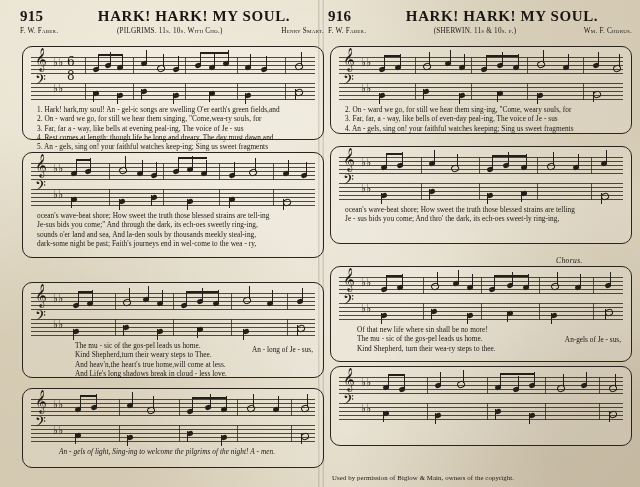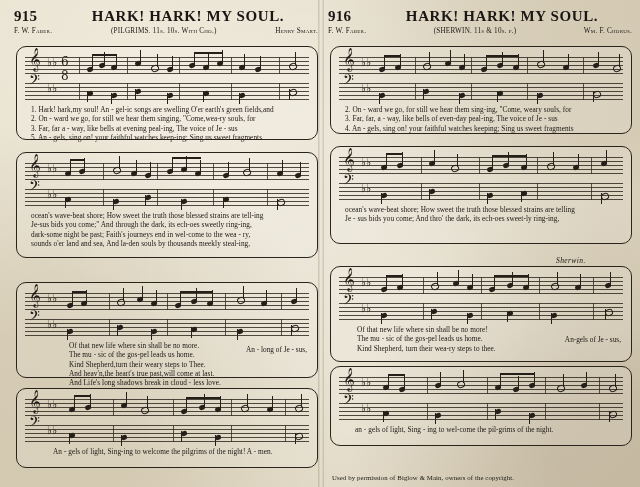--- a/index.html
+++ b/index.html
@@ -18,21 +18,21 @@
   #page:before{
     content:"";position:absolute;inset:0;
     background:
       radial-gradient(circle at 8% 85%, rgba(160,140,100,.22) 0 12%, transparent 40%),
       radial-gradient(circle at 92% 12%, rgba(150,130,95,.18) 0 10%, transparent 38%),
       radial-gradient(circle at 50% 50%, rgba(255,255,255,.18) 0 30%, transparent 70%),
       radial-gradient(circle at 97% 95%, rgba(120,100,70,.25) 0 8%, transparent 35%);
     pointer-events:none;
   }
   .col{position:absolute;top:0;width:320px;height:487px;}
-  .colL{left:6px;}
+  .colL{left:12px;}
   .colR{left:320px;}
   .gutter{
     position:absolute;left:318px;top:0;width:6px;height:487px;
     background:linear-gradient(90deg,rgba(120,104,72,.30),rgba(255,255,255,.25),rgba(120,104,72,.28));
   }
 
   .hdr{position:absolute;left:8px;right:8px;top:8px;height:34px;}
   .hymnno{
     position:absolute;left:0;top:0;font-size:15px;font-weight:bold;letter-spacing:.3px;
   }
@@ -168,20 +168,21 @@
         <span class="stem" style="left:186px;top:44px;height:11px"></span>
       <span class="note" style="left:222px;top:46px"></span>
         <span class="stem" style="left:222px;top:46px;height:11px"></span>
       <span class="note open" style="left:272px;top:42px"></span>
         <span class="stem" style="left:272px;top:42px;height:11px"></span>
 
       <div class="lyrics" style="top:58px;">
         <div>1. Hark! hark,my soul!  An - gel-ic songs are swelling O'er earth's green fields,and</div>
         <div>2. On - ward we go,   for still we hear them singing, "Come,wea-ry souls, for</div>
         <div>3. Far, far a - way,  like bells at evening peal-ing,   The voice of  Je - sus</div>
+        <div>4. Rest comes at length: though life be long and dreary, The day must dawn,and</div>
         <div>5. An - gels, sing on!  your faithful watches keep-ing;  Sing us sweet fragments</div>
       </div>
     </div>
 
     <div class="sys" style="top:152px;height:104px;">
       <div class="stafflines">
         <i style="top:10px"></i>
           <i style="top:14px"></i>
           <i style="top:18px"></i>
           <i style="top:22px"></i>
@@ -239,22 +240,22 @@
       <span class="note" style="left:164px;top:46px"></span>
         <span class="stem" style="left:164px;top:46px;height:11px"></span>
       <span class="note" style="left:206px;top:44px"></span>
         <span class="stem" style="left:206px;top:44px;height:11px"></span>
       <span class="note open" style="left:260px;top:46px"></span>
         <span class="stem" style="left:260px;top:46px;height:11px"></span>
 
       <div class="lyrics" style="top:58px;">
         <div>ocean's wave-beat shore;  How sweet the truth those blessed strains are tell-ing</div>
         <div>Je-sus bids you come;"  And through the dark,  its  ech-oes sweetly ring-ing,</div>
+        <div>sounds o'er land and sea,   And la-den  souls   by thousands meekly steal-ing,</div>
         <div>dark-some night be past; Faith's journeys  end   in wel-come to the wea - ry,</div>
-        <div>sounds o'er land and sea,   And la-den  souls   by thousands meekly steal-ing,</div>
       </div>
     </div>
 
     <div class="sys" style="top:282px;height:94px;">
       <div class="stafflines">
         <i style="top:10px"></i>
           <i style="top:14px"></i>
           <i style="top:18px"></i>
           <i style="top:22px"></i>
           <i style="top:26px"></i>
@@ -307,24 +308,23 @@
       <span class="note" style="left:134px;top:46px"></span>
         <span class="stem" style="left:134px;top:46px;height:11px"></span>
       <span class="note" style="left:174px;top:44px"></span>
         <span class="stem" style="left:174px;top:44px;height:11px"></span>
       <span class="note" style="left:220px;top:46px"></span>
         <span class="stem" style="left:220px;top:46px;height:11px"></span>
       <span class="note open" style="left:274px;top:42px"></span>
         <span class="stem" style="left:274px;top:42px;height:11px"></span>
 
       <div class="lyrics" style="top:58px;left:52px;">
-        <div>Of  that new life where sin shall be    no  more.</div>
         <div>The  mu - sic  of  the gos-pel leads   us  home.</div>
         <div>Kind Shepherd,turn their weary steps   to   Thee.</div>
-        <div>And heav'n,the heart's true past,will come at last.</div>
+        <div>And heav'n,the heart's true home,will come at less.</div>
         <div>And Life's long shadows break in cloud - less love.</div>
       </div>
       <div class="tagline" style="right:10px;top:62px;">An - long of  Je - sus,</div>
     </div>
 
     <div class="sys" style="top:388px;height:78px;">
       <div class="stafflines">
         <i style="top:10px"></i>
           <i style="top:14px"></i>
           <i style="top:18px"></i>
@@ -374,21 +374,21 @@
         <span class="stem" style="left:52px;top:44px;height:11px"></span>
       <span class="note" style="left:104px;top:46px"></span>
         <span class="stem" style="left:104px;top:46px;height:11px"></span>
       <span class="note" style="left:164px;top:42px"></span>
         <span class="stem" style="left:164px;top:42px;height:11px"></span>
       <span class="note" style="left:198px;top:46px"></span>
         <span class="stem" style="left:198px;top:46px;height:11px"></span>
       <span class="note open" style="left:278px;top:44px"></span>
         <span class="stem" style="left:278px;top:44px;height:11px"></span>
 
-      <div class="lyrics" style="top:58px;left:36px;">
+      <div class="lyrics" style="top:58px;left:36px;font-style:italic;">
         <div>An - gels of light, Sing-ing to   welcome the pilgrims of the night!  A - men.</div>
       </div>
     </div>
   </div>
 
   <div class="col colR">
     <div class="hdr">
       <div class="hymnno">916</div>
       <div class="title">HARK! HARK! MY SOUL.</div>
       <div class="byline">
@@ -526,21 +526,21 @@
         <span class="stem" style="left:190px;top:44px;height:11px"></span>
       <span class="note open" style="left:270px;top:46px"></span>
         <span class="stem" style="left:270px;top:46px;height:11px"></span>
 
       <div class="lyrics" style="top:58px;">
         <div>ocean's wave-beat shore;   How sweet the truth those blessed strains are telling</div>
         <div>Je - sus bids you come;   And thro' the dark,  its ech-oes sweet-ly ring-ing,</div>
       </div>
     </div>
 
-    <div class="chorus" style="left:236px;top:256px;">Sherwin.</div>
+    <div class="chorus" style="left:236px;top:256px;">Chorus.</div>
 
     <div class="sys" style="top:266px;height:94px;">
       <div class="stafflines">
         <i style="top:10px"></i>
           <i style="top:14px"></i>
           <i style="top:18px"></i>
           <i style="top:22px"></i>
           <i style="top:26px"></i>
         <i style="top:36px"></i>
           <i style="top:40px"></i>
@@ -656,20 +656,17 @@
         <span class="stem" style="left:52px;top:44px;height:11px"></span>
       <span class="note" style="left:104px;top:46px"></span>
         <span class="stem" style="left:104px;top:46px;height:11px"></span>
       <span class="note" style="left:164px;top:42px"></span>
         <span class="stem" style="left:164px;top:42px;height:11px"></span>
       <span class="note" style="left:198px;top:46px"></span>
         <span class="stem" style="left:198px;top:46px;height:11px"></span>
       <span class="note open" style="left:278px;top:44px"></span>
         <span class="stem" style="left:278px;top:44px;height:11px"></span>
 
-      <div class="lyrics" style="top:58px;left:24px;">
-        <div>an - gels of light, Sing - ing to  wel-come the pil-grims of  the  night.</div>
-      </div>
     </div>
 
     <div class="credit" style="left:12px;bottom:6px;">Used by permission of Biglow &amp; Main, owners of the copyright.</div>
   </div>
 </div>
 
 </body></html>

